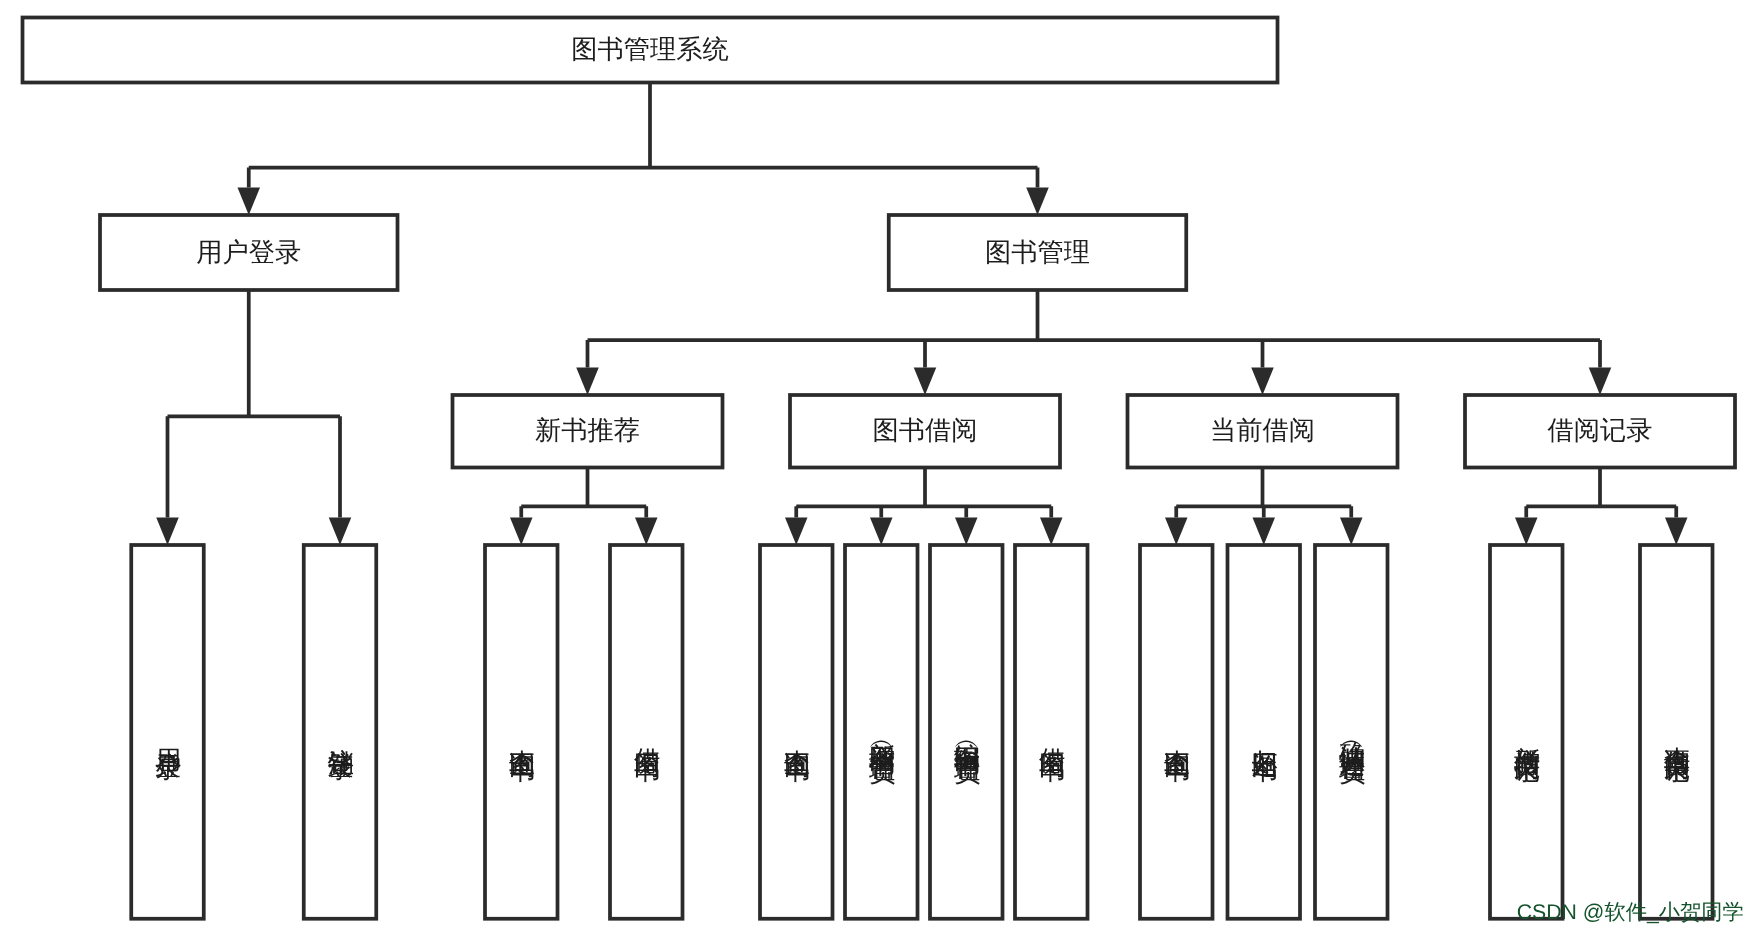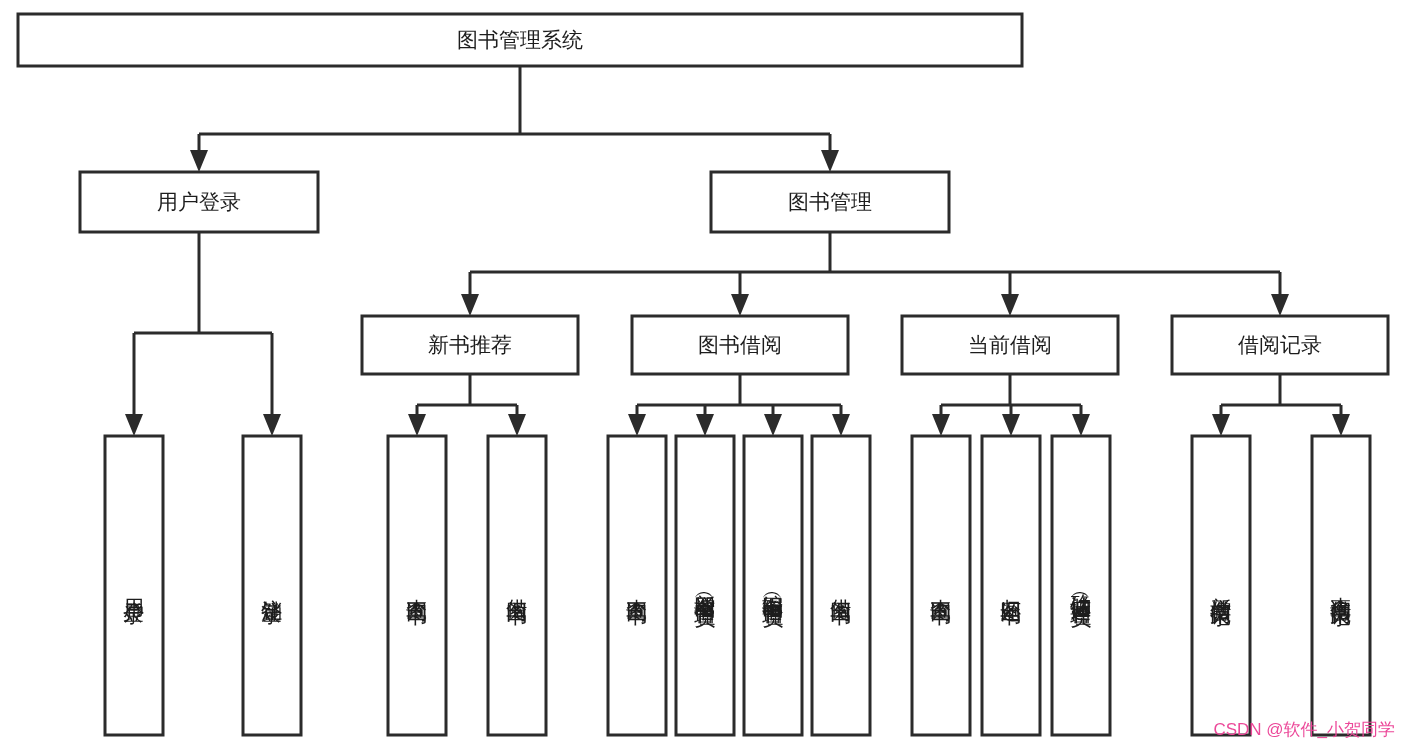--- a/index.html
+++ b/index.html
@@ -62,21 +62,21 @@
     text-align: center;
     white-space: nowrap;
     pointer-events: none;
   }
   .watermark {
     position: absolute;
     right: 10px;
     bottom: 6px;
     font-family: "Liberation Sans", "DejaVu Sans", sans-serif;
     font-size: 17px;
-    color: #ec4899;
+    color: #14532d;
     white-space: nowrap;
   }
 </style>
 </head>
 <body>
 
 <div id="diagram-root">
 
   <svg id="tree-svg" viewBox="0 0 1405 747">
     <g id="connectors-layer">

